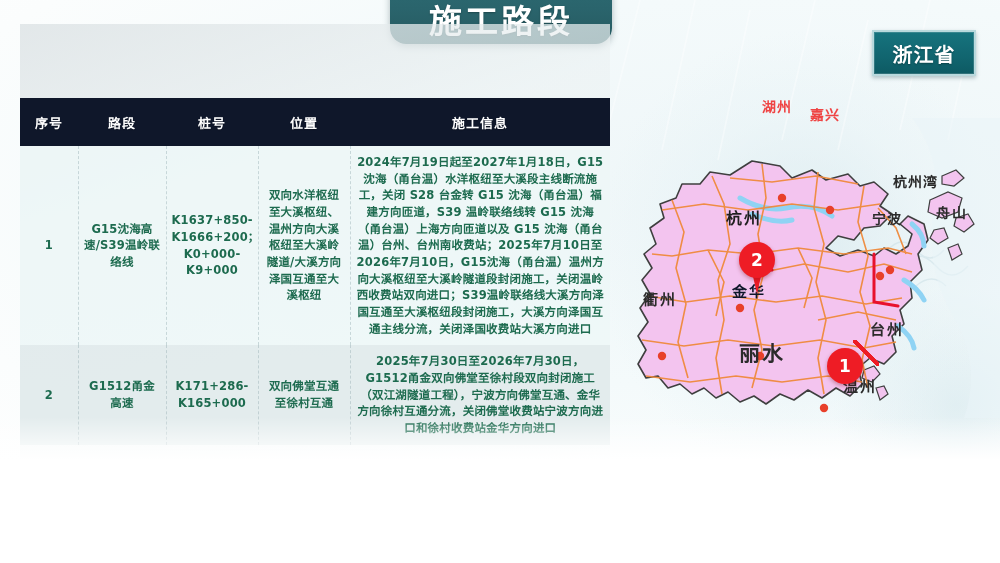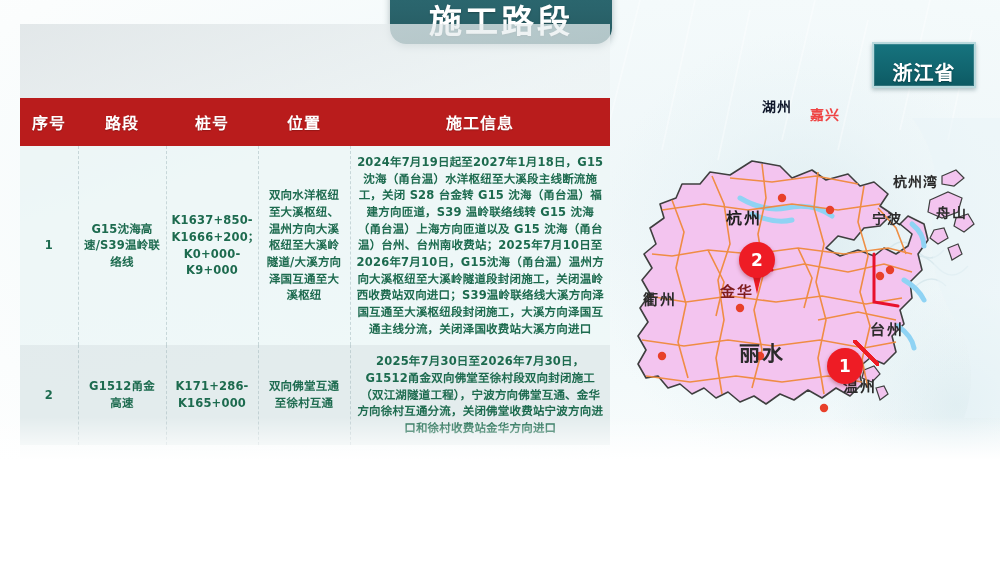--- a/index.html
+++ b/index.html
@@ -44,43 +44,43 @@
     text-shadow:0 1px 2px rgba(0,0,0,.28);
     font-family:"DejaVu Sans","Liberation Sans",sans-serif;
   }
 
   
   .province-badge{
     position:absolute;left:872px;top:30px;width:100px;height:42px;
     background:linear-gradient(180deg,#16737e 0%,#11656f 60%,#0d5a63 100%);
     border:2px solid #b9d9dd;
     box-shadow:0 2px 4px rgba(30,70,80,.3), inset 0 0 0 1px rgba(255,255,255,.15);
-    display:flex;align-items:flex-end;justify-content:center;margin-top:12px;
+    display:flex;align-items:center;justify-content:center;
   }
   .province-badge .province-text{
     color:#ffffff;font-size:20px;font-weight:bold;letter-spacing:1px;
     text-shadow:0 1px 2px rgba(0,0,0,.3);
     font-family:"DejaVu Sans","Liberation Sans",sans-serif;
   }
 
   
   .panel-shadow{
     position:absolute;left:20px;top:24px;width:590px;height:492px;
     background:linear-gradient(160deg, rgba(222,228,230,.85) 0%, rgba(236,242,243,.7) 35%, rgba(247,251,251,.5) 100%);
   }
   .table-wrap{
     position:absolute;left:20px;top:98px;width:590px;height:418px;
   }
   table.sched{
     width:590px;border-collapse:collapse;table-layout:fixed;
     font-family:"DejaVu Sans","Liberation Sans",sans-serif;
   }
   table.sched thead th{
-    background:#b91c1c;color:#ffffff;
-    font-size:16px;font-weight:bold;letter-spacing:1px;
+    background:#0f172a;color:#ffffff;
+    font-size:13px;font-weight:bold;letter-spacing:1px;
     height:46px;vertical-align:middle;text-align:center;
     text-shadow:0 1px 1px rgba(0,0,0,.2);
   }
   table.sched tbody td{
     vertical-align:middle;text-align:center;
     color:#1d6b4f;font-size:11.5px;font-weight:bold;line-height:1.45;
     padding:8px 5px;
     border-right:1px dashed rgba(150,175,180,.45);
     letter-spacing:.2px;
   }
@@ -266,28 +266,28 @@
         <circle cx="128" cy="250" r="4.2"></circle>
         <circle cx="148" cy="298" r="4.2"></circle>
         <circle cx="212" cy="350" r="4.2"></circle>
         <circle cx="272" cy="212" r="0"></circle>
         <circle cx="268" cy="218" r="4.2"></circle>
       </g>
     </svg>
   </div>
 
   <div>
-    <div style="position:absolute;left:762px;top:96px;font-size:14px;font-weight:bold;color:#0f172a;font-family:'DejaVu Sans','Liberation Sans',sans-serif;letter-spacing:1px;">湖州</div>
+    <div style="position:absolute;left:762px;top:96px;font-size:14px;font-weight:bold;color:#ef4444;font-family:'DejaVu Sans','Liberation Sans',sans-serif;letter-spacing:1px;">湖州</div>
     <div style="position:absolute;left:810px;top:104px;font-size:14px;font-weight:bold;color:#ef4444;font-family:'DejaVu Sans','Liberation Sans',sans-serif;letter-spacing:1px;">嘉兴</div>
     <div style="position:absolute;left:726px;top:205px;font-size:16px;font-weight:bold;color:#1f1f1f;font-family:'DejaVu Sans','Liberation Sans',sans-serif;letter-spacing:2px;">杭州</div>
     <div style="position:absolute;left:893px;top:171px;font-size:14px;font-weight:bold;color:#2b2b2b;font-family:'DejaVu Sans','Liberation Sans',sans-serif;letter-spacing:1px;">杭州湾</div>
     <div style="position:absolute;left:872px;top:208px;font-size:14px;font-weight:bold;color:#2b2b2b;font-family:'DejaVu Sans','Liberation Sans',sans-serif;letter-spacing:1px;">宁波</div>
     <div style="position:absolute;left:936px;top:202px;font-size:14px;font-weight:bold;color:#2b2b2b;font-family:'DejaVu Sans','Liberation Sans',sans-serif;letter-spacing:2px;">舟山</div>
     <div style="position:absolute;left:643px;top:288px;font-size:15px;font-weight:bold;color:#2b2b2b;font-family:'DejaVu Sans','Liberation Sans',sans-serif;letter-spacing:2px;">衢州</div>
-    <div style="position:absolute;left:720px;top:280px;font-size:15px;font-weight:bold;color:#7f1d1d;font-family:'DejaVu Sans','Liberation Sans',sans-serif;letter-spacing:2px;">金华</div>
+    <div style="position:absolute;left:720px;top:280px;font-size:15px;font-weight:bold;color:#0f172a;font-family:'DejaVu Sans','Liberation Sans',sans-serif;letter-spacing:2px;padding-left:12px;">金华</div>
     <div style="position:absolute;left:739px;top:337px;font-size:21px;font-weight:bold;color:#2b2b2b;font-family:'DejaVu Sans','Liberation Sans',sans-serif;letter-spacing:2px;">丽水</div>
     <div style="position:absolute;left:805px;top:375px;font-size:15px;font-weight:bold;color:#2b2b2b;font-family:'DejaVu Sans','Liberation Sans',sans-serif;letter-spacing:2px;margin-left:38px;">温州</div>
     <div style="position:absolute;left:862px;top:318px;font-size:15px;font-weight:bold;color:#2b2b2b;font-family:'DejaVu Sans','Liberation Sans',sans-serif;letter-spacing:2px;margin-left:8px;">台州</div>
   </div>
 
   <div class="marker-tail tail-2"></div>
   <div class="marker marker-2">2</div>
   <div class="marker-tail tail-1"></div>
   <div class="marker marker-1">1</div>
 

